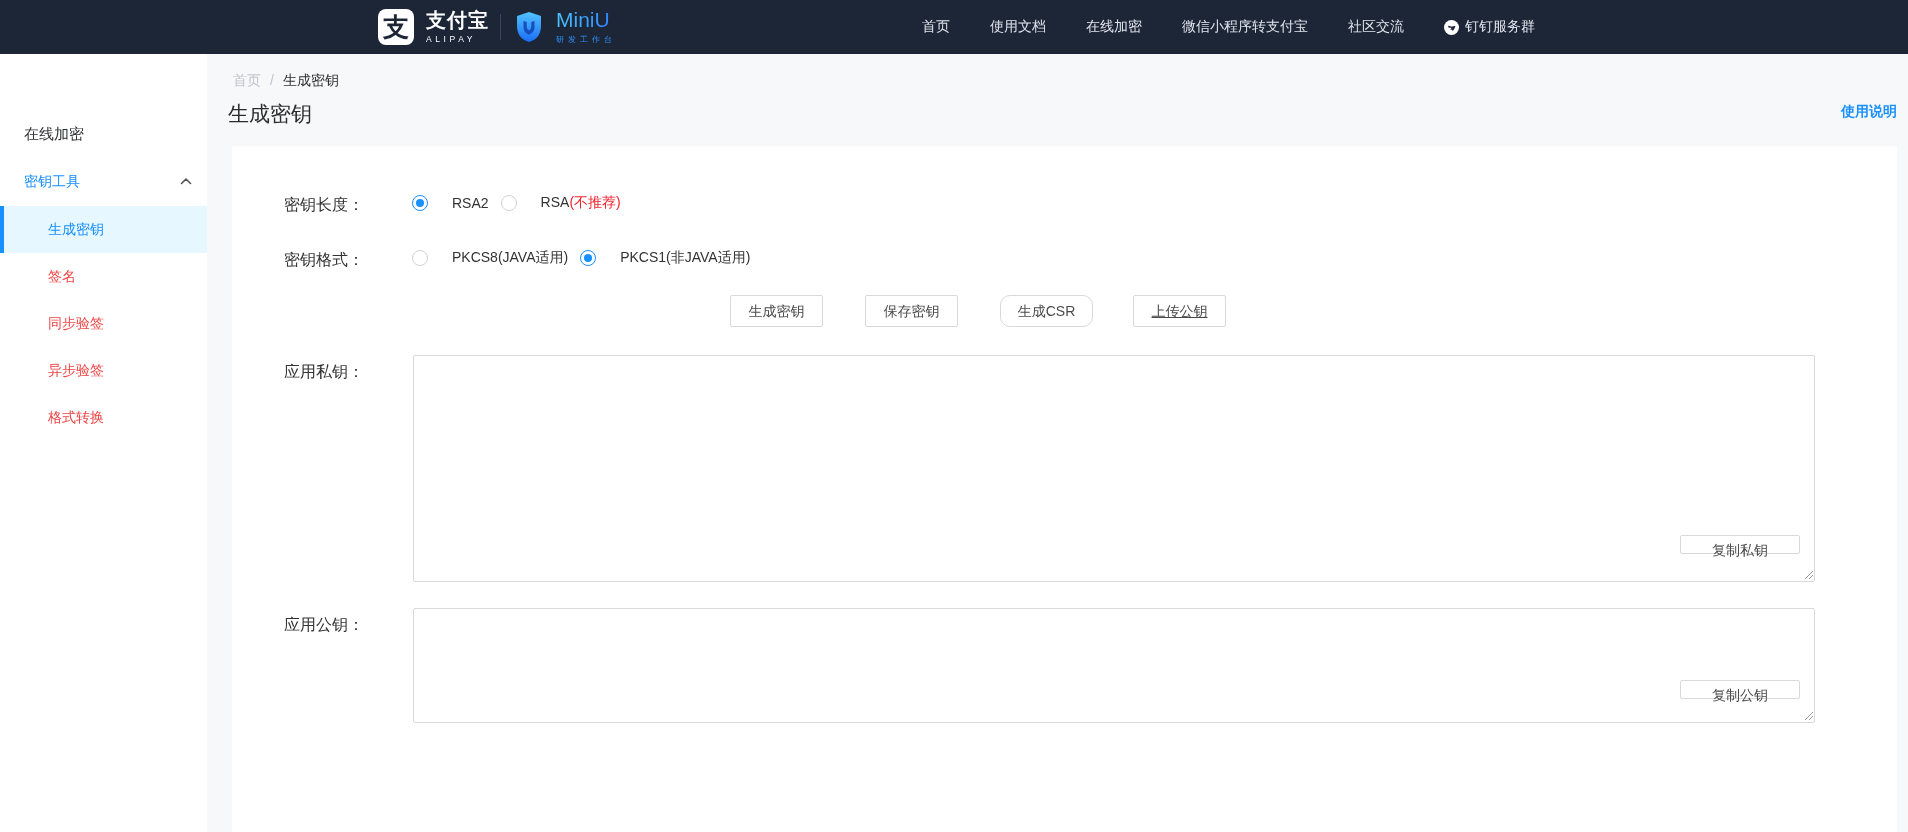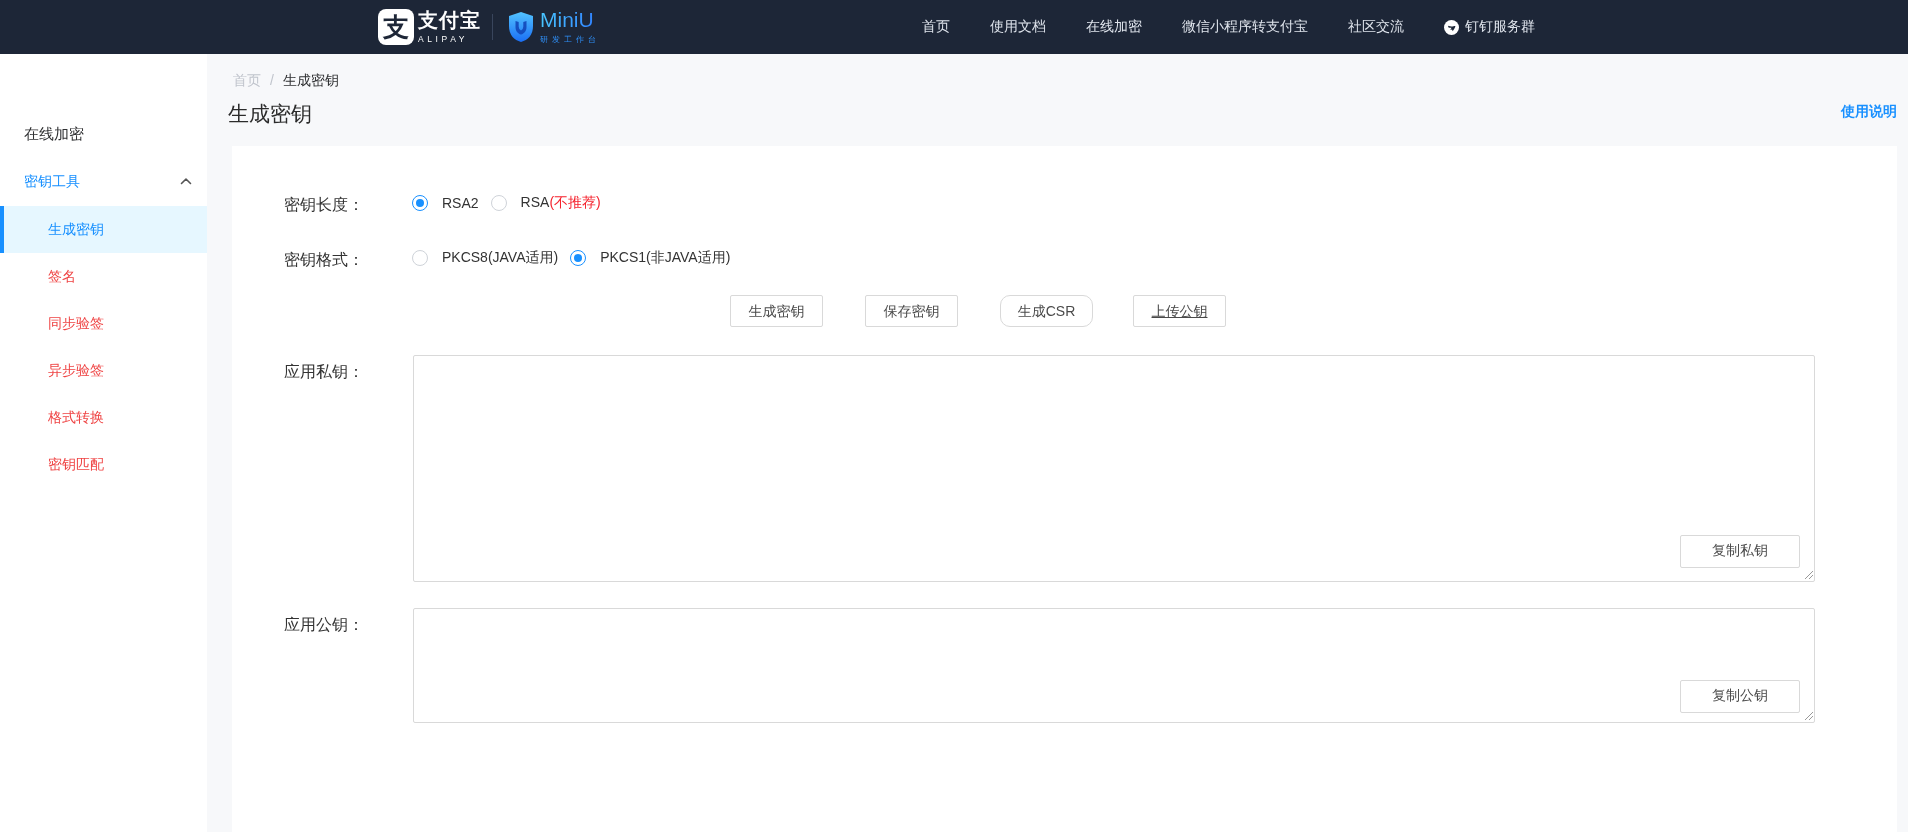--- a/index.html
+++ b/index.html
@@ -4,21 +4,21 @@
 <style>
   * { margin:0; padding:0; box-sizing:border-box; }
   html,body { background:#fff; }
   body { font-family:"Liberation Sans","DejaVu Sans",sans-serif; color:#333; }
   #app { position:relative; width:1908px; height:832px; overflow:hidden; background:#fff; }
 
   
   .header { position:absolute; left:0; top:0; width:1908px; height:54px; background:#1d2637; }
   .brand { position:absolute; left:378px; top:0; height:54px; display:flex; align-items:center; }
   .alipay-box { width:36px; height:36px; background:#fff; border-radius:8px; display:flex; align-items:center; justify-content:center; font-size:26px; font-weight:700; color:#1d2637; line-height:1; }
-  .brand-col { display:flex; flex-direction:column; justify-content:center; margin-left:4px; }
+  .brand-col { display:flex; flex-direction:column; justify-content:center; margin-left:12px; }
   .alipay-cn { color:#fff; font-size:20px; font-weight:600; letter-spacing:1px; line-height:1.05; }
   .alipay-en { color:#fff; font-size:8.5px; letter-spacing:3.6px; margin-top:3px; }
   .brand-divider { width:1px; height:26px; background:#39455c; margin:0 13px 0 11px; }
   .miniu-name { font-size:21px; font-weight:400; line-height:1.05;
     background:linear-gradient(90deg,#49c6ff,#2e7dff); -webkit-background-clip:text; background-clip:text; color:transparent; }
   .miniu-sub { font-size:8px; color:#2f8ef5; letter-spacing:4px; margin-top:3px; white-space:nowrap; }
 
   .nav { position:absolute; left:922px; top:0; height:54px; display:flex; align-items:center; gap:40px; }
   .nav-item { font-size:14px; color:#dfe4ec; white-space:nowrap; cursor:pointer; display:flex; align-items:center; gap:6px; }
 
@@ -46,26 +46,26 @@
   .help-link { position:absolute; right:11px; top:103px; font-size:14px; color:#1890ff; cursor:pointer;font-weight:bold; }
 
   
   .form-label { position:absolute; left:236px; width:128px; text-align:right; font-size:16px; color:#333; }
   .radio-row { position:absolute; display:flex; align-items:center; font-size:14px; color:#333; }
   .radio-option { display:flex; align-items:center; cursor:pointer; }
   .radio-option + .radio-option { margin-left:12px; }
   .radio { width:16px; height:16px; border-radius:50%; border:1px solid #cfd3d9; background:#fff; position:relative; flex:0 0 16px; }
   .radio.checked { border-color:#1890ff; }
   .radio.checked::after { content:""; position:absolute; left:3px; top:3px; width:8px; height:8px; border-radius:50%; background:#1890ff; }
-  .radio-text { margin-left:14px; white-space:nowrap; }
+  .radio-text { margin-left:24px; white-space:nowrap; }
   .warn { color:#f5222d; }
 
   .btn { position:absolute; top:295px; width:93px; height:32px; background:#fff; border:1px solid #d9d9d9; border-radius:2px; font-size:14px; color:#4a4a4a; text-align:center; line-height:30px; cursor:pointer; }
   .ta { position:absolute; left:413px; width:1402px; background:#fff; border:1px solid #d9d9d9; border-radius:2px; resize:none; outline:none; padding:8px 12px; font-family:"Liberation Mono","DejaVu Sans Mono",monospace; font-size:13px; color:#333; }
-  .copy-btn { position:absolute; left:1680px; width:120px; height:33px; background:#fff; border:1px solid #d9d9d9; border-radius:2px; font-size:14px; color:#4a4a4a; text-align:center; line-height:29px; cursor:pointer; }
+  .copy-btn { position:absolute; left:1680px; width:120px; height:19px; background:#fff; border:1px solid #d9d9d9; border-radius:2px; font-size:14px; color:#4a4a4a; text-align:center; line-height:29px; cursor:pointer; }
   .resize-handle { position:absolute; width:12px; height:12px; cursor:nwse-resize; }
 </style>
 </head>
 <body>
 
 <div id="app">
 
   <div class="header">
     <div class="brand">
       <div class="alipay-box">
@@ -129,23 +129,20 @@
       </div>
       <div class="menu-item">
         <span>同步验签</span>
       </div>
       <div class="menu-item">
         <span>异步验签</span>
       </div>
       <div class="menu-item">
         <span>格式转换</span>
       </div>
-      <div class="menu-item">
-        <span>密钥匹配</span>
-      </div>
     </div>
   </div>
 
   <div class="breadcrumb">
     <span class="bc-home">首页</span>
     <span class="bc-sep">/</span>
     <span class="bc-current">生成密钥</span>
   </div>
   <div class="page-title">生成密钥</div>
   <a class="help-link">使用说明</a>

